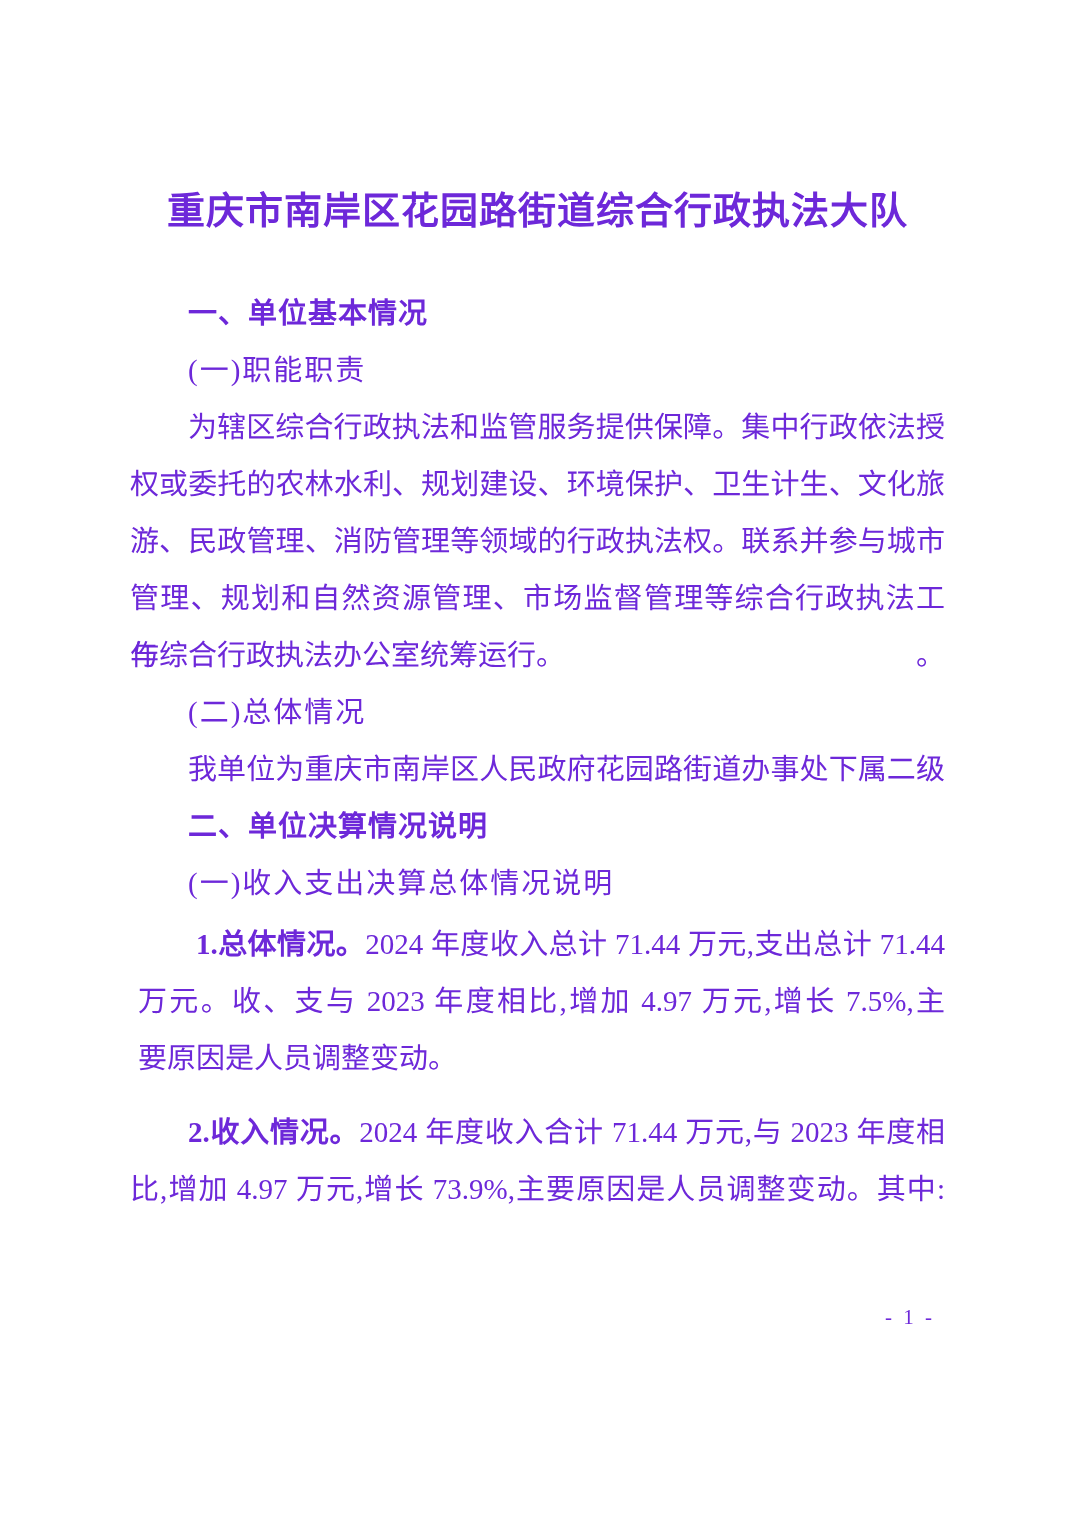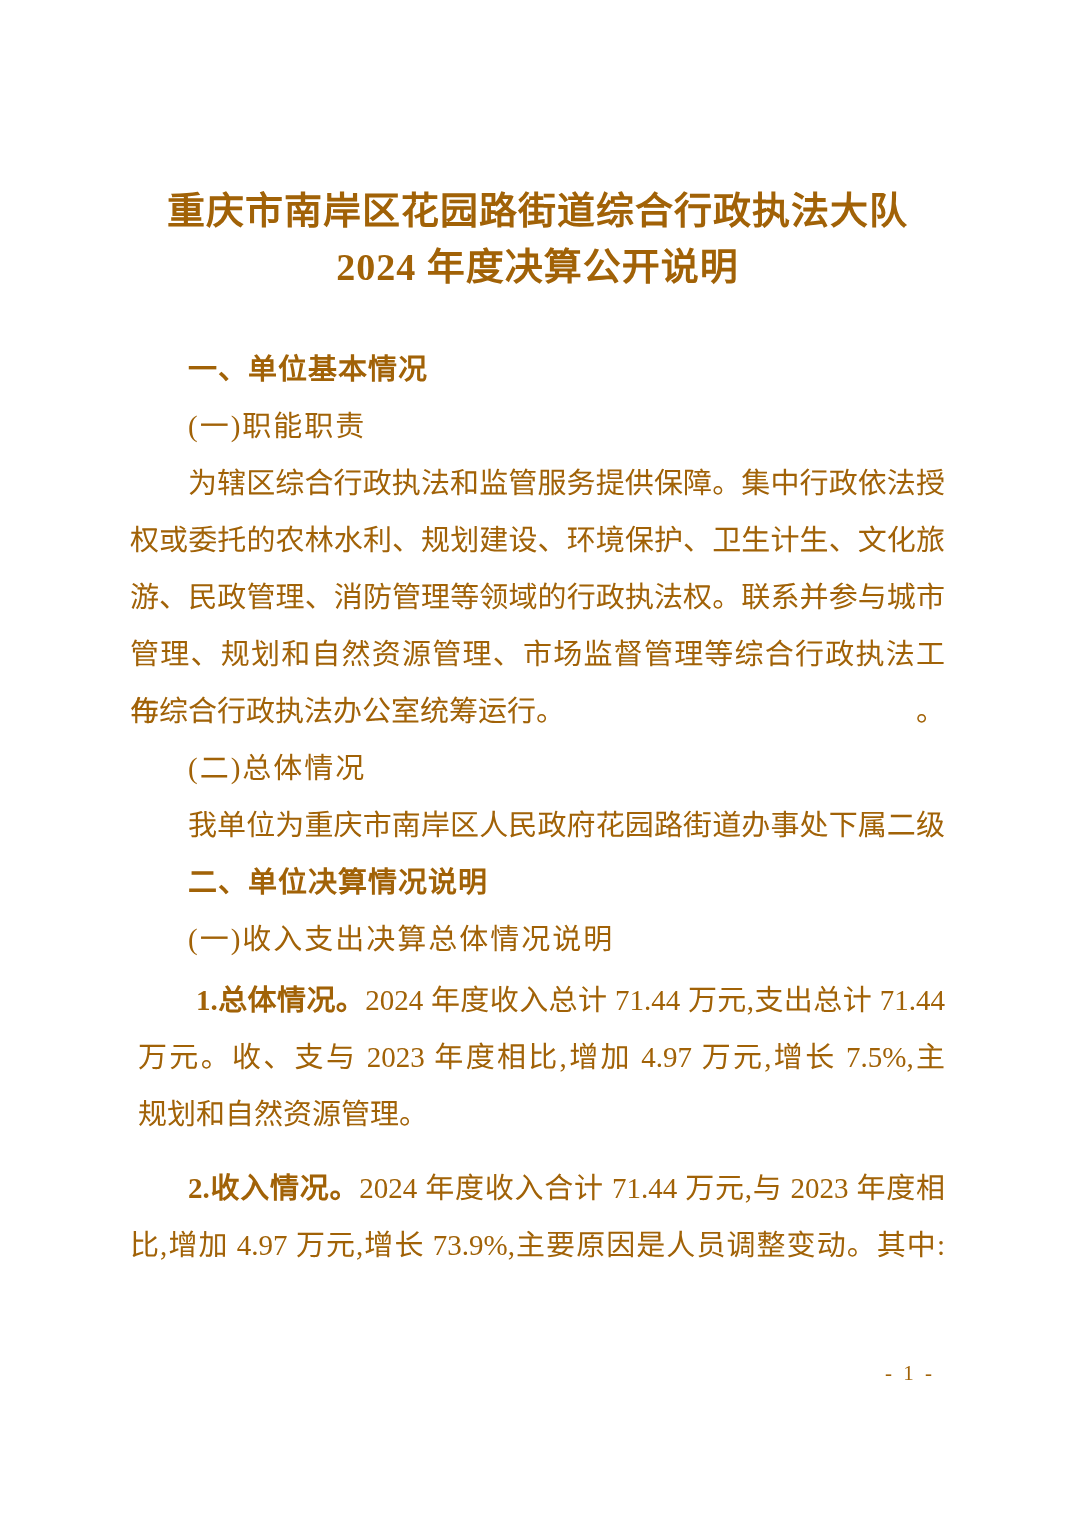--- a/index.html
+++ b/index.html
@@ -5,21 +5,21 @@
   html, body {
     margin: 0;
     padding: 0;
     background: #ffffff;
   }
   .page {
     position: relative;
     width: 1075px;
     height: 1520px;
     background: #ffffff;
-    color: #a16207;
+    color: #6d28d9;
     font-family: "Liberation Serif", "DejaVu Serif", serif;
     overflow: hidden;
     box-sizing: border-box;
     padding-top: 183px;
   }
   .content {
     margin-left: 130px;
     margin-right: 130px; 
   }
   .title {
@@ -77,21 +77,20 @@
   }
 </style>
 </head>
 <body>
 
 <div class="page">
   <div class="content">
 
     <div class="title">
       <div>重庆市南岸区花园路街道综合行政执法大队</div>
-      <div>2024 年度决算公开说明</div>
     </div>
 
     <div class="body-block">
 
       <div class="ln hei ind">一、单位基本情况</div>
 
       <div class="ln kai ind">(一)职能职责</div>
 
       <div>
         <div class="ln just ind">为辖区综合行政执法和监管服务提供保障。集中行政依法授</div>
@@ -109,21 +108,21 @@
 
       <div class="ln hei ind">二、单位决算情况说明</div>
 
       <div class="ln kai ind">(一)收入支出决算总体情况说明</div>
 
       <div class="para-overall">
         <div class="ln just ind">
           <span class="runin">1.总体情况。</span><span>2024 年度收入总计 71.44 万元,支出总计 71.44</span>
         </div>
         <div class="ln just">万元。收、支与 2023 年度相比,增加 4.97 万元,增长 7.5%,主</div>
-        <div class="ln">规划和自然资源管理。</div>
+        <div class="ln">要原因是人员调整变动。</div>
       </div>
 
       <div class="para-income">
         <div class="ln just ind">
           <span class="runin">2.收入情况。</span><span>2024 年度收入合计 71.44 万元,与 2023 年度相</span>
         </div>
         <div class="ln just">比,增加 4.97 万元,增长 73.9%,主要原因是人员调整变动。其中:</div>
       </div>
 
     </div>

